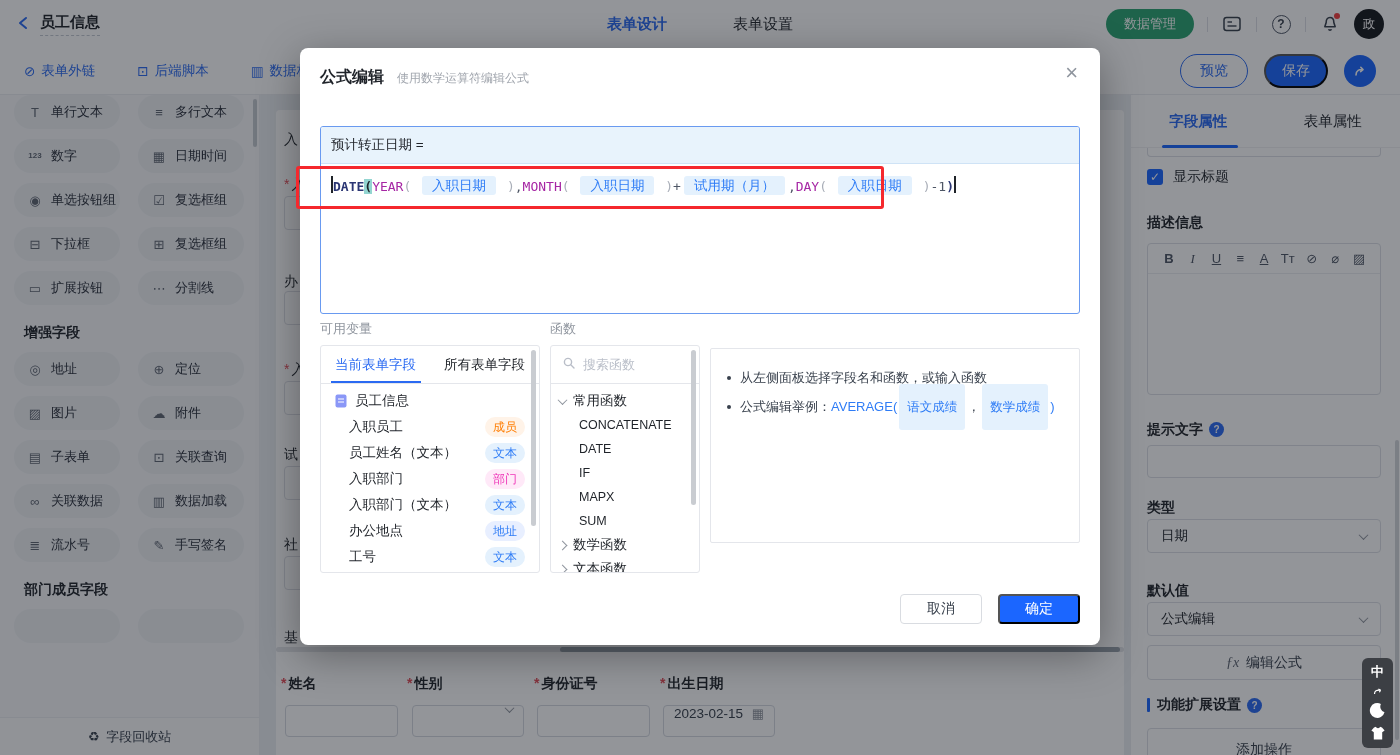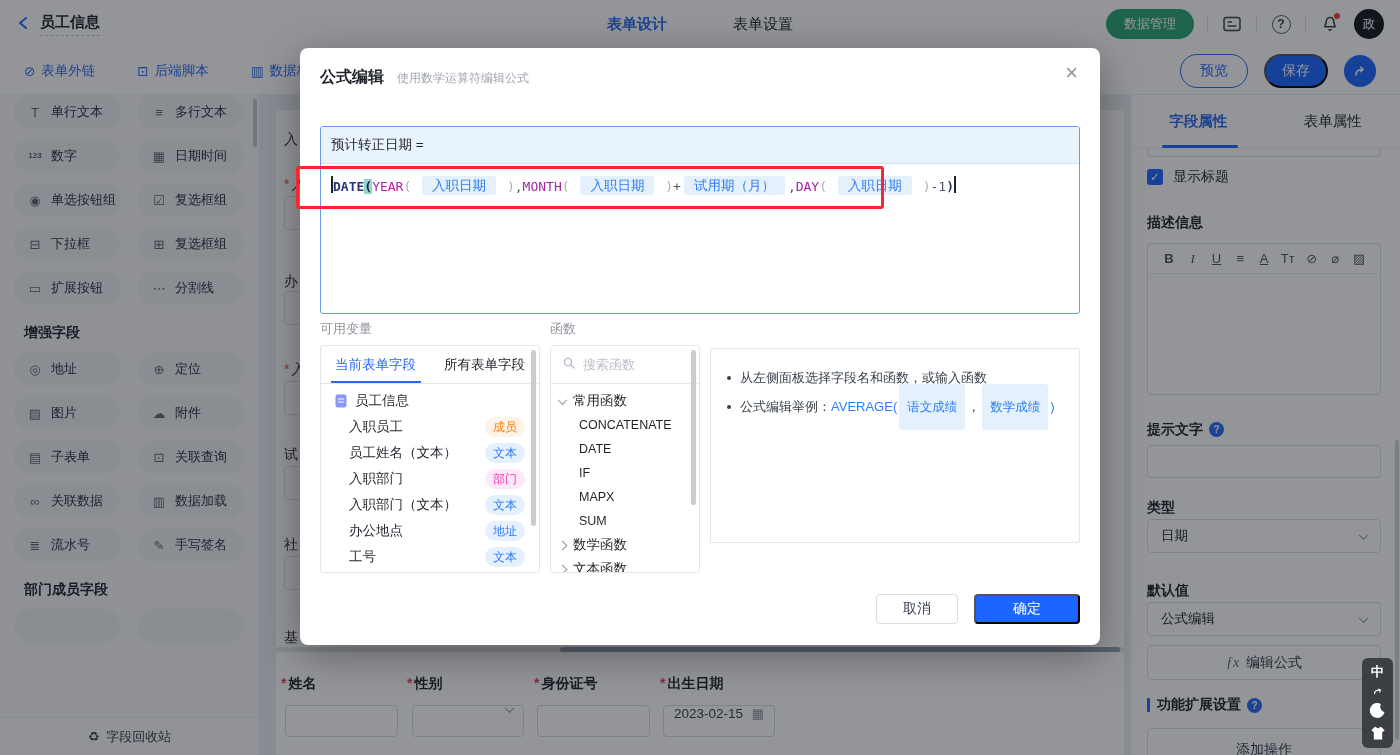--- a/index.html
+++ b/index.html
@@ -123,21 +123,21 @@
   .fn-row{height:24px;display:flex;align-items:center;padding:0 8px;font-size:13.5px;cursor:pointer;gap:7px}
   .fn-row.item{padding-left:28px;font-size:12.5px}
   .fn-thumb{position:absolute;right:3px;top:4px;width:5px;height:155px;background:#c9ccd1;border-radius:3px}
   .help-box{position:absolute;left:410px;top:300px;width:370px;height:195px;border:1px solid #e4e6eb;border-radius:2px;padding:9px 16px;background:#fff}
   .hb-line{display:flex;align-items:center;margin-top:11px;font-size:13px;color:#38404c;gap:9px;white-space:nowrap}
   .hb-dot{width:4px;height:4px;border-radius:50%;background:#38404c;flex:none}
   .hb-fn{color:#2e7cf6}
   .hb-pill{color:#2e7cf6;background:#e4f1fd;border-radius:3px;padding:16px 8px;font-size:12.5px;margin:0 2px}
   .md-footer{position:absolute;right:20px;bottom:21px;display:flex;gap:16px}
   .btn-cancel{width:82px;height:30px;border:1px solid #d9dce1;border-radius:4px;background:#fff;font-size:14px;color:#38404c;display:flex;align-items:center;justify-content:center;cursor:pointer}
-  .btn-ok{width:106px;height:30px;border-radius:4px;background:#1b66ff;font-size:14px;color:#fff;display:flex;align-items:center;justify-content:center;cursor:pointer}
+  .btn-ok{width:82px;height:30px;border-radius:4px;background:#1b66ff;font-size:14px;color:#fff;display:flex;align-items:center;justify-content:center;cursor:pointer}
   
   .float-widget{position:absolute;left:1362px;top:658px;width:31px;height:90px;background:#3c3f44;border-radius:6px;z-index:80;display:flex;flex-direction:column;align-items:center;padding-top:7px;gap:4px}
   .fw-cn{color:#fff;font-size:13px;font-weight:700;line-height:1;cursor:pointer}
 </style>
 </head>
 <body>
 
 <div class="stage">
 
   <header class="topbar">

